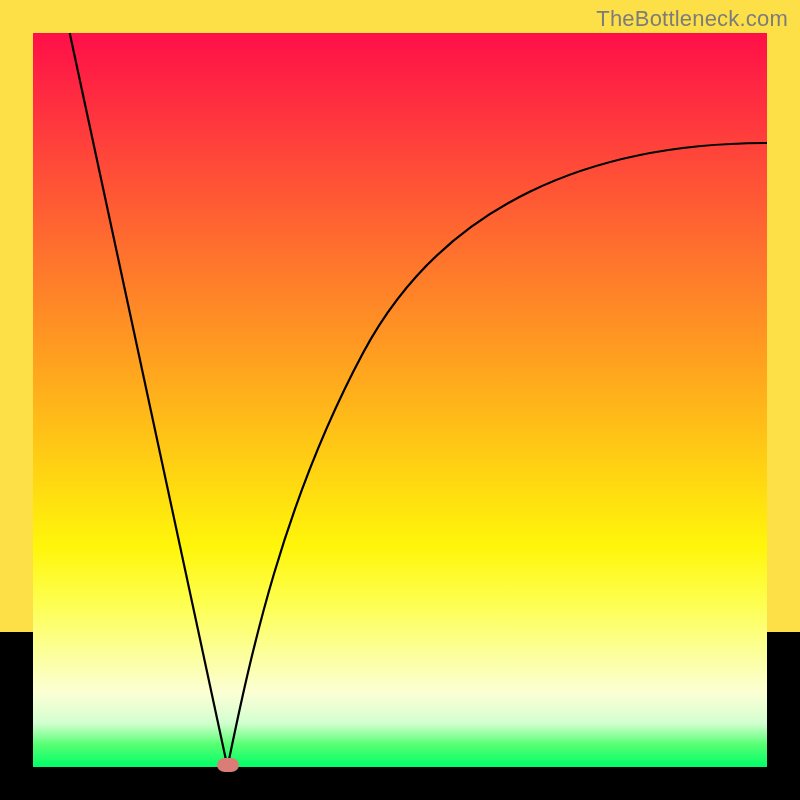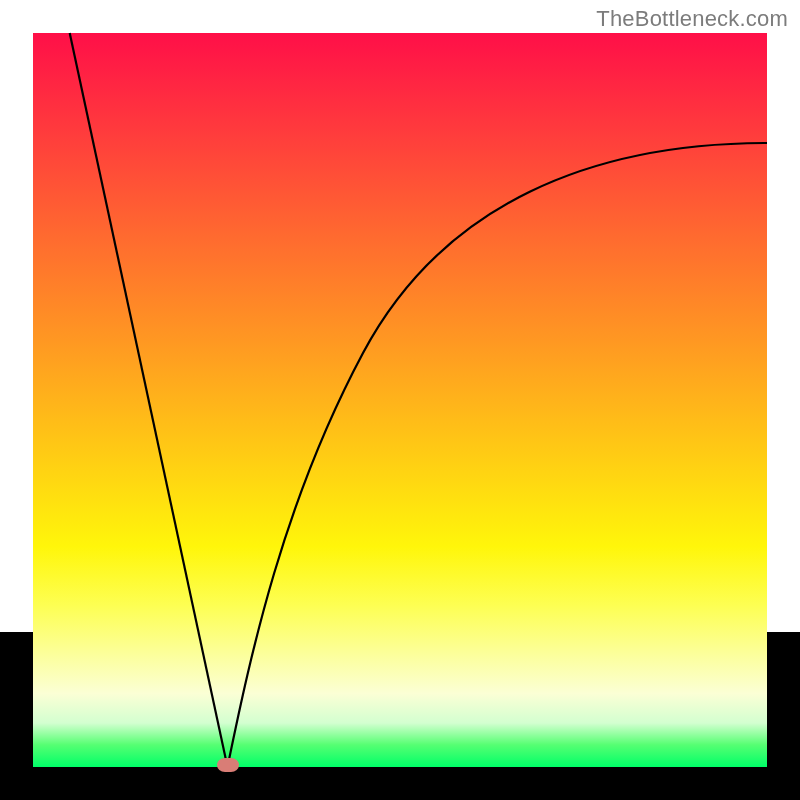--- a/index.html
+++ b/index.html
@@ -8,21 +8,21 @@
     width: 800px;
     height: 800px;
     overflow: hidden;
     background: #000;
     font-family: Arial, Helvetica, sans-serif;
   }
   .frame {
     position: relative;
     width: 800px;
     height: 632px;
-    background: #ffffff;
+    background: #fde047;
   }
   .plot-area {
     position: absolute;
     left: 33px;
     top: 33px;
     width: 734px;
     height: 734px;
     background: linear-gradient(
       to bottom,
       #ff0f48 0%,

